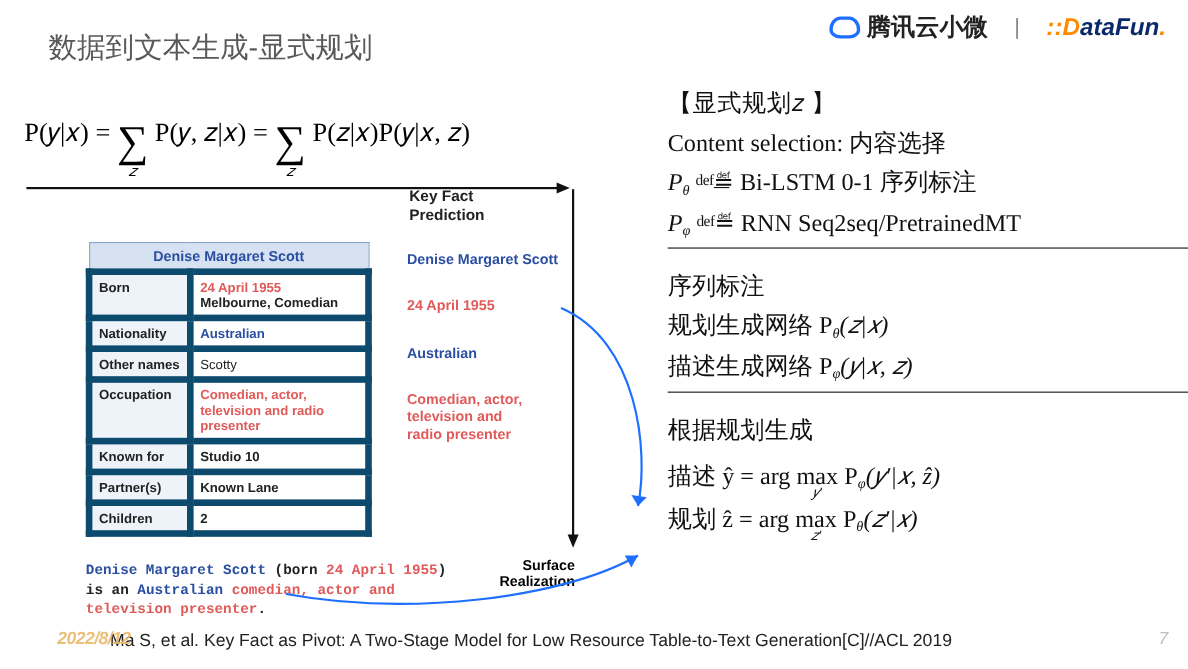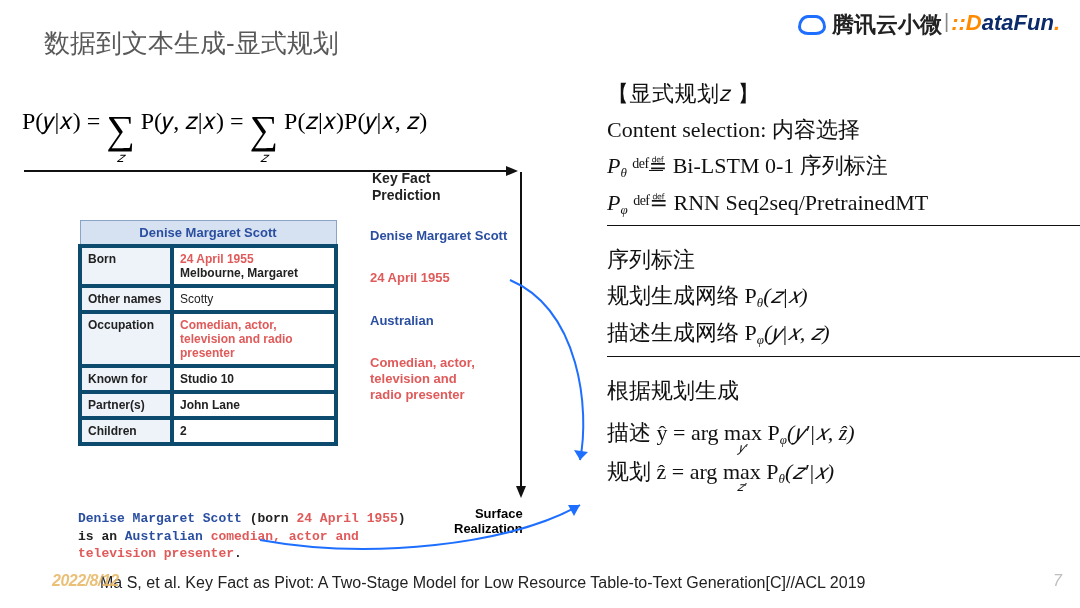--- a/index.html
+++ b/index.html
@@ -4,42 +4,42 @@
 <style>
   * { box-sizing: border-box; margin: 0; padding: 0; }
   body {
     width: 1080px; height: 608px;
     font-family: "Segoe UI", Arial, sans-serif;
     background: #fff;
     position: relative;
     overflow: hidden;
   }
   .slide-title { position: absolute; top: 26px; left: 44px; font-size: 26px; color: #595959; }
-  .logo-area { position: absolute; top: 10px; right: 20px; display: flex; align-items: flex-start; gap: 2px; }
+  .logo-area { position: absolute; top: 10px; right: 20px; display: flex; align-items: center; gap: 24px; }
   .tc-logo { display: flex; align-items: center; gap: 6px; font-weight: 700; font-size: 22px; color: #222; }
   .tc-cloud { width: 28px; height: 20px; border: 3px solid #1e6fff; border-radius: 10px 10px 10px 10px / 12px 12px 8px 8px; position: relative; }
   .df-logo { font-weight: 800; font-size: 22px; font-style: italic; }
   .df-d { color: #ff8a00; } .df-ata { color: #0a2a6a; } .df-fun { color: #0a2a6a; } .df-dot { color: #ff8a00; }
   .sep { color: #888; font-size: 20px; }
 
   .main-formula { position: absolute; top: 108px; left: 22px; font-size: 24px; font-family: "Cambria Math", "Times New Roman", serif; }
   .main-formula .sigma { font-size: 40px; display: inline-block; vertical-align: -14px; line-height: 0.8; position: relative; }
   .main-formula .sigma .sub { font-size: 14px; position: absolute; left: 50%; transform: translateX(-50%); top: 38px; font-style: italic; }
 
   .hr { position: absolute; top: 170px; left: 24px; width: 490px; height: 2px; background: #111; }
   .hr-arrow { position: absolute; top: 166px; left: 506px; width: 0; height: 0; border-top: 5px solid transparent; border-bottom: 5px solid transparent; border-left: 12px solid #111; }
 
   .kfp { position: absolute; top: 170px; left: 372px; font-size: 14px; font-weight: 700; color: #222; line-height: 1.2; }
 
   .vline { position: absolute; top: 172px; left: 520px; width: 2px; height: 318px; background: #111; }
   .vline-arrow { position: absolute; top: 486px; left: 516px; width: 0; height: 0; border-left: 5px solid transparent; border-right: 5px solid transparent; border-top: 12px solid #111; }
 
   .bio-table { position: absolute; top: 220px; left: 78px; width: 260px; border-collapse: collapse; font-size: 12px; }
   .bio-table th { background: #d6e1f1; color: #2a4ea0; text-align: center; padding: 4px; border: 1px solid #8aa4c8; font-weight: 700; font-size: 13px; }
-  .bio-table td { border: 4px solid #0c4a6e; padding: 4px 6px; vertical-align: top; }
+  .bio-table td { border: 6px solid #0c4a6e; padding: 4px 6px; vertical-align: top; }
   .bio-table td.k { background: #eef3fa; font-weight: 700; color: #222; width: 92px; }
   .bio-table td.v { background: #fff; color: #2a4ea0; font-weight: 600; }
   .bio-table .sel { color: #e05a5a; }
 
   .facts { position: absolute; top: 228px; left: 370px; font-size: 13px; font-weight: 700; line-height: 1.25; }
   .facts .blue { color: #2a4ea0; margin-bottom: 14px; }
   .facts .pink { color: #e05a5a; margin-bottom: 14px; }
 
   .sentence { position: absolute; top: 510px; left: 78px; width: 340px; font-size: 13px; font-weight: 700; color: #222; line-height: 1.35; font-family: Liberation Mono, monospace; }
   .sentence .blue { color: #2a4ea0; } .sentence .pink { color: #e05a5a; }
@@ -96,37 +96,41 @@
 <div class="vline"></div>
 <div class="vline-arrow"></div>
 
 <table class="bio-table">
   <tbody>
       <tr>
         <th colspan="2">Denise Margaret Scott</th>
       </tr>
   <tr>
         <td class="k">Born</td>
-        <td class="v"><span class="sel">24 April 1955</span><br><span style="color:#222">Melbourne, Margaret</span></td>
+        <td class="v"><span class="sel">24 April 1955</span><br><span style="color:#222">Melbourne, Comedian</span></td>
+      </tr>
+  <tr>
+        <td class="k">Nationality</td>
+        <td class="v">Australian</td>
       </tr>
   <tr>
         <td class="k">Other names</td>
         <td class="v" style="color:#222;font-weight:400">Scotty</td>
       </tr>
   <tr>
         <td class="k">Occupation</td>
         <td class="v"><span class="sel">Comedian, actor, television and radio presenter</span></td>
       </tr>
   <tr>
         <td class="k">Known for</td>
         <td class="v" style="color:#222;font-weight:700">Studio 10</td>
       </tr>
   <tr>
         <td class="k">Partner(s)</td>
-        <td class="v" style="color:#222;font-weight:700">John Lane</td>
+        <td class="v" style="color:#222;font-weight:700">Known Lane</td>
       </tr>
   <tr>
         <td class="k">Children</td>
         <td class="v" style="color:#222;font-weight:700">2</td>
       </tr>
 </tbody>
   </table>
 
 <div class="facts">
   <div class="blue">Denise Margaret Scott</div>

